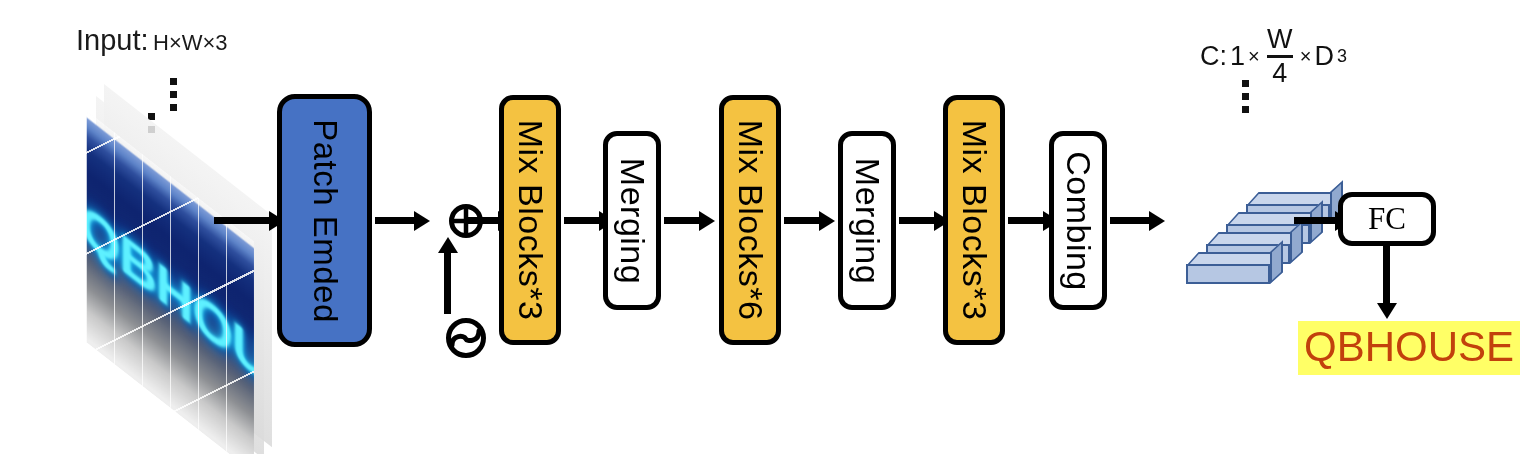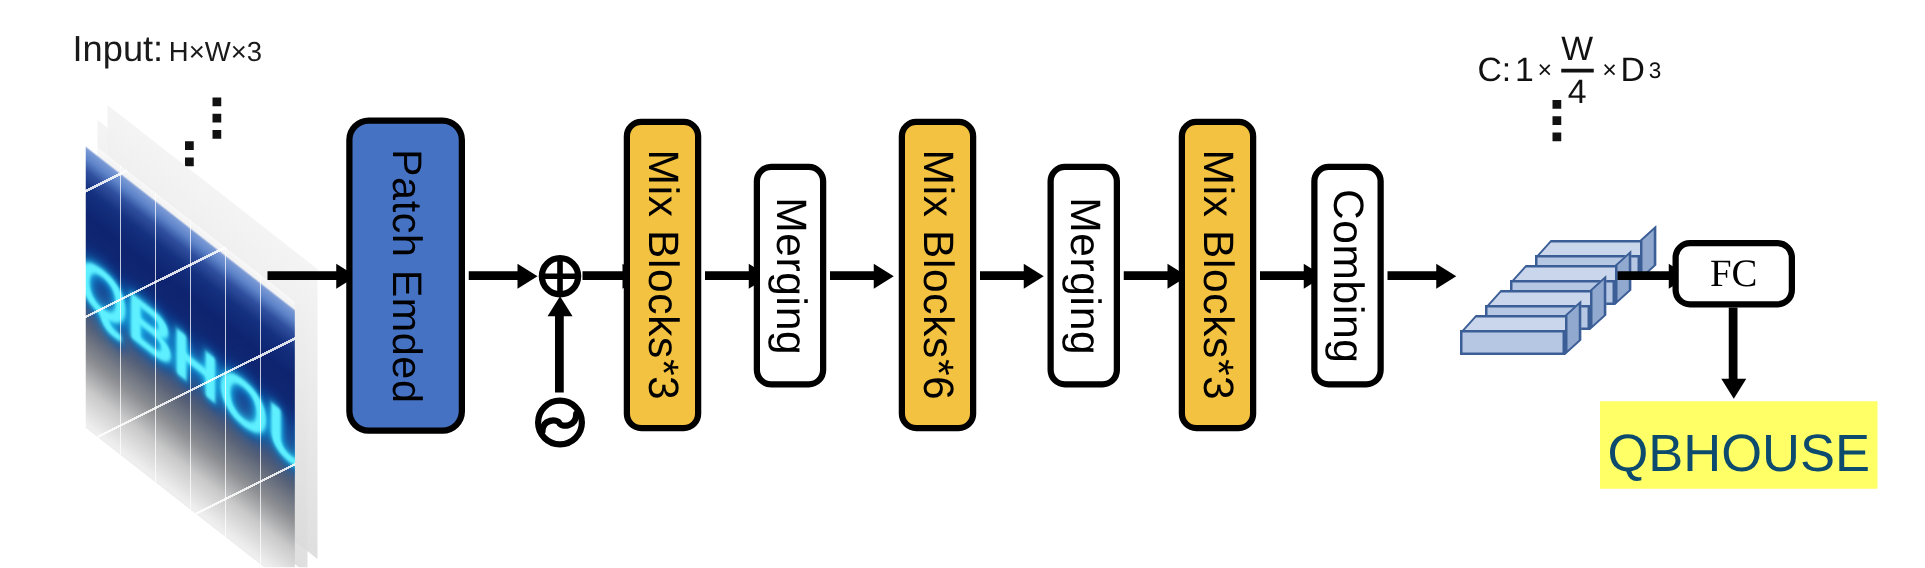--- a/index.html
+++ b/index.html
@@ -12,21 +12,21 @@
   }
   #canvas {
     position: relative;
     width: 1540px;
     height: 454px;
     background: #ffffff;
     overflow: hidden;
   }
 
   
-  .abs { position: absolute; }
+  .abs { position: absolute; margin-left: 18px; }
 
   
   #input-label {
     left: 58px;
     top: 24px;
     white-space: nowrap;
     color: #1a1a1a;
   }
   #input-label .big { font-size: 29px; }
   #input-label .small { font-size: 22px; }
@@ -241,23 +241,23 @@
     box-sizing: border-box;
     transform: skewY(-42deg);
     transform-origin: top left;
   }
 
   
   #output-word {
     left: 1280px;
     top: 321px;
     background: #FFFF66;
-    color: #0c4a6e;
+    color: #c2410c;
     font-size: 42px;
-    padding: 18px 6px 4px 6px;
+    padding: 2px 6px 4px 6px;
     letter-spacing: 0px;
     white-space: nowrap;
   }
 </style>
 </head>
 <body>
 
 <div id="canvas">
 
   <div class="abs" id="input-label">

